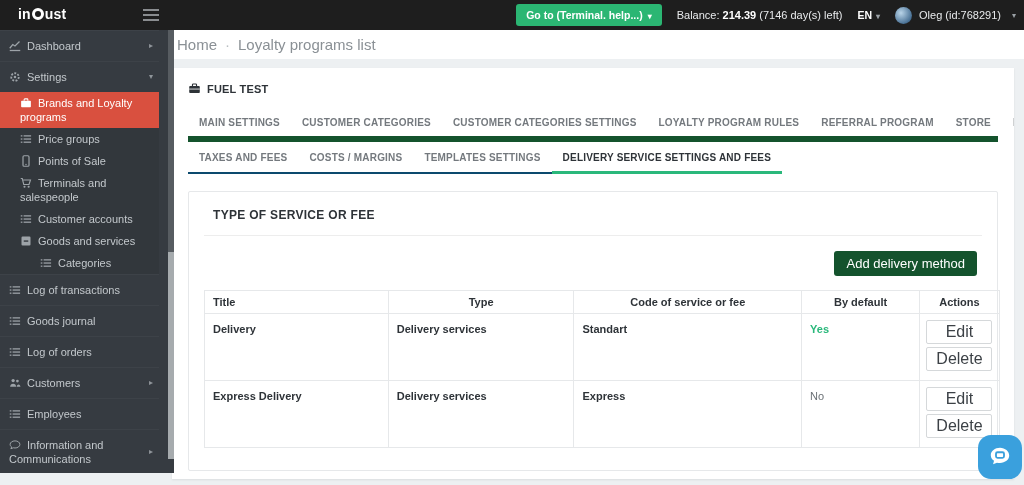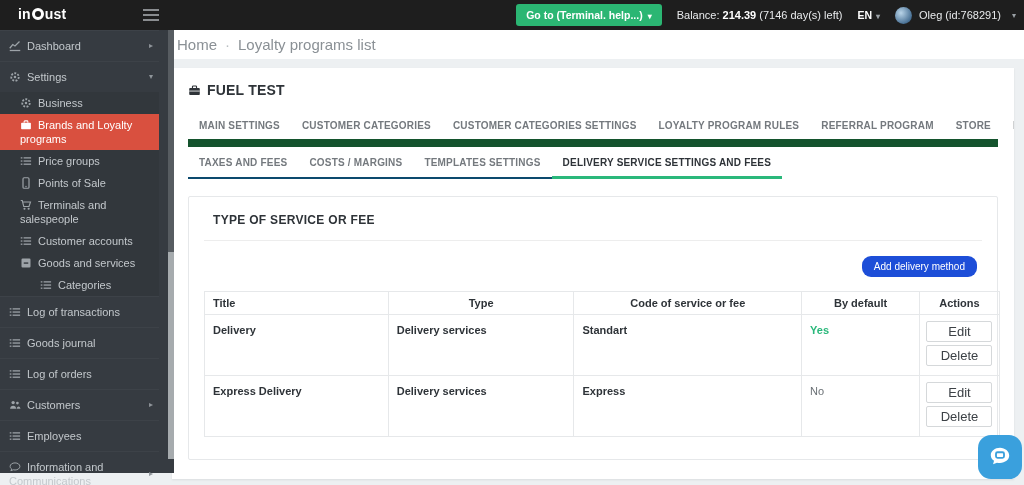--- a/index.html
+++ b/index.html
@@ -34,47 +34,47 @@
   .sb-item.active .icon { color:#fff; }
   .sb-item .icon svg { width:12px; height:12px; display:block; }
   .sb-item .chev { position:absolute; right:6px; top:50%; transform:translateY(-50%); font-size:8px; color:#8f959a; }
 
   
   .main { position:absolute; top:30px; left:165px; right:0; bottom:0; background:#edf0f2; }
   .crumbbar { position:absolute; top:0; left:0; right:0; height:29px; background:#fff; display:flex; align-items:center; padding-left:12px; font-size:15px; color:#8a9095; }
   .crumb { cursor:pointer; }
   .crumb-sep { margin:0 8px; color:#b9bec2; }
   .card { position:absolute; top:38px; left:7px; right:10px; bottom:6px; background:#fff; box-shadow:0 1px 2px rgba(0,0,0,.08); padding:14px 16px; overflow:hidden; }
-  .pg-title { font-size:14px; font-weight:bold; color:#2e3338; display:flex; align-items:center; gap:6px; letter-spacing:.2px; }
+  .pg-title { font-size:11px; font-weight:bold; color:#2e3338; display:flex; align-items:center; gap:6px; letter-spacing:.2px; }
   .pg-title .icon svg { width:13px; height:13px; display:block; color:#2e3338; }
 
   .tabs { display:flex; margin-top:14px; }
-  .tabs1 { border-bottom:8px solid #14532d; }
+  .tabs1 { border-bottom:6px solid #14532d; }
   .tab { font-size:10px; font-weight:bold; color:#74797e; letter-spacing:.2px; padding:8px 11px; white-space:nowrap; cursor:pointer; }
   .tabs2 { margin-top:2px; }
   .tabs2 .tab { border-bottom:2px solid #0c4a6e; padding-bottom:9px; }
   .tabs2 .tab.active { color:#2e3338; border-bottom:3px solid #2ab87b; padding-bottom:8px; }
 
   .panel { margin-top:17px; border:1px solid #e6e8ea; border-radius:2px; padding:16px 15px 22px 15px; }
   .panel-title { font-size:12px; font-weight:bold; color:#2e3338; letter-spacing:.3px; padding-left:9px; }
   .panel-div { border-top:1px solid #ededed; margin-top:13px; }
   .btn-row { text-align:right; margin-top:15px; padding-right:5px; }
-  .btn-add { background:#1d4ed8; color:#fff; border:none; border-radius:9px; font-size:10px; padding:5px 12px; cursor:pointer; font-family:inherit; }
+  .btn-add { background:#14532d; color:#fff; border:none; border-radius:3px; font-size:13px; padding:5px 12px; cursor:pointer; font-family:inherit; }
 
   table { border-collapse:collapse; margin-top:14px; width:796px; }
   th, td { border:1px solid #e6e8ea; font-size:11px; padding:5px 8px; }
   th { color:#2e3338; text-align:center; font-weight:bold; }
   th:first-child { text-align:left; }
   td { vertical-align:top; padding-top:9px; height:43px; }
   td.c-text { font-weight:bold; color:#2e3338; text-align:left; }
   td.c-def { text-align:left; }
   td.c-def .yes { color:#2ab87b; font-weight:bold; }
   td.c-def .no { color:#6b7176; }
   td.c-act { text-align:center; padding:6px 6px; }
-  .btn-mini { display:block; width:66px; margin:0 auto 3px auto; background:#fff; border:1px solid #d5d8da; border-radius:2px; font-size:13px; color:#3c4146; padding:2px 0; cursor:pointer; font-family:inherit; }
+  .btn-mini { display:block; width:66px; margin:0 auto 3px auto; background:#fff; border:1px solid #d5d8da; border-radius:2px; font-size:16px; color:#3c4146; padding:2px 0; cursor:pointer; font-family:inherit; }
   col.c1{width:184px;} col.c2{width:186px;} col.c3{width:228px;} col.c4{width:118px;} col.c5{width:80px;}
 
   .chat-fab { position:absolute; right:2px; bottom:6px; width:44px; height:44px; background:#3aa0dd; border-radius:13px; display:flex; align-items:center; justify-content:center; cursor:pointer; z-index:40; }
   .chat-fab svg { width:26px; height:26px; display:block; }
 </style>
 </head>
 <body>
 
 <div class="topbar">
   <div class="logo">
@@ -104,24 +104,20 @@
 <div class="sidebar">
   <div class="sb-items" id="sb-items">
       <div class="sb-item lv0"><span class="icon"><svg viewBox="0 0 16 16">
             <path d="M1 11l4-5 3 2 6-6" fill="none" stroke="currentColor" stroke-width="1.7"></path>
             <path d="M1 14h14" stroke="currentColor" stroke-width="1.7"></path>
           </svg></span><span>Dashboard</span><span class="chev">▸</span></div>
       <div class="sb-item lv0"><span class="icon"><svg viewBox="0 0 16 16">
             <circle cx="8" cy="8" r="5" fill="none" stroke="currentColor" stroke-width="2.4" stroke-dasharray="2.6 1.8"></circle>
             <circle cx="8" cy="8" r="1.7" fill="currentColor"></circle>
           </svg></span><span>Settings</span><span class="chev">▾</span></div>
-      <div class="sb-item lv1"><span class="icon"><svg viewBox="0 0 16 16">
-            <circle cx="8" cy="8" r="5" fill="none" stroke="currentColor" stroke-width="2.4" stroke-dasharray="2.6 1.8"></circle>
-            <circle cx="8" cy="8" r="1.7" fill="currentColor"></circle>
-          </svg></span><span>Business</span></div>
       <div class="sb-item lv1 active"><span class="icon"><svg viewBox="0 0 16 16">
             <rect x="1.5" y="5" width="13" height="8.5" rx="1" fill="currentColor"></rect>
             <path d="M5.5 5V3.5a1 1 0 0 1 1-1h3a1 1 0 0 1 1 1V5" fill="none" stroke="currentColor" stroke-width="1.4"></path>
           </svg></span><span>Brands and Loyalty programs</span></div>
       <div class="sb-item lv1"><span class="icon"><svg viewBox="0 0 16 16">
             <g fill="currentColor">
               <rect x="1" y="3" width="2.2" height="1.7"></rect>
               <rect x="4.8" y="3" width="10" height="1.7"></rect>
               <rect x="1" y="7.2" width="2.2" height="1.7"></rect>
               <rect x="4.8" y="7.2" width="10" height="1.7"></rect>

